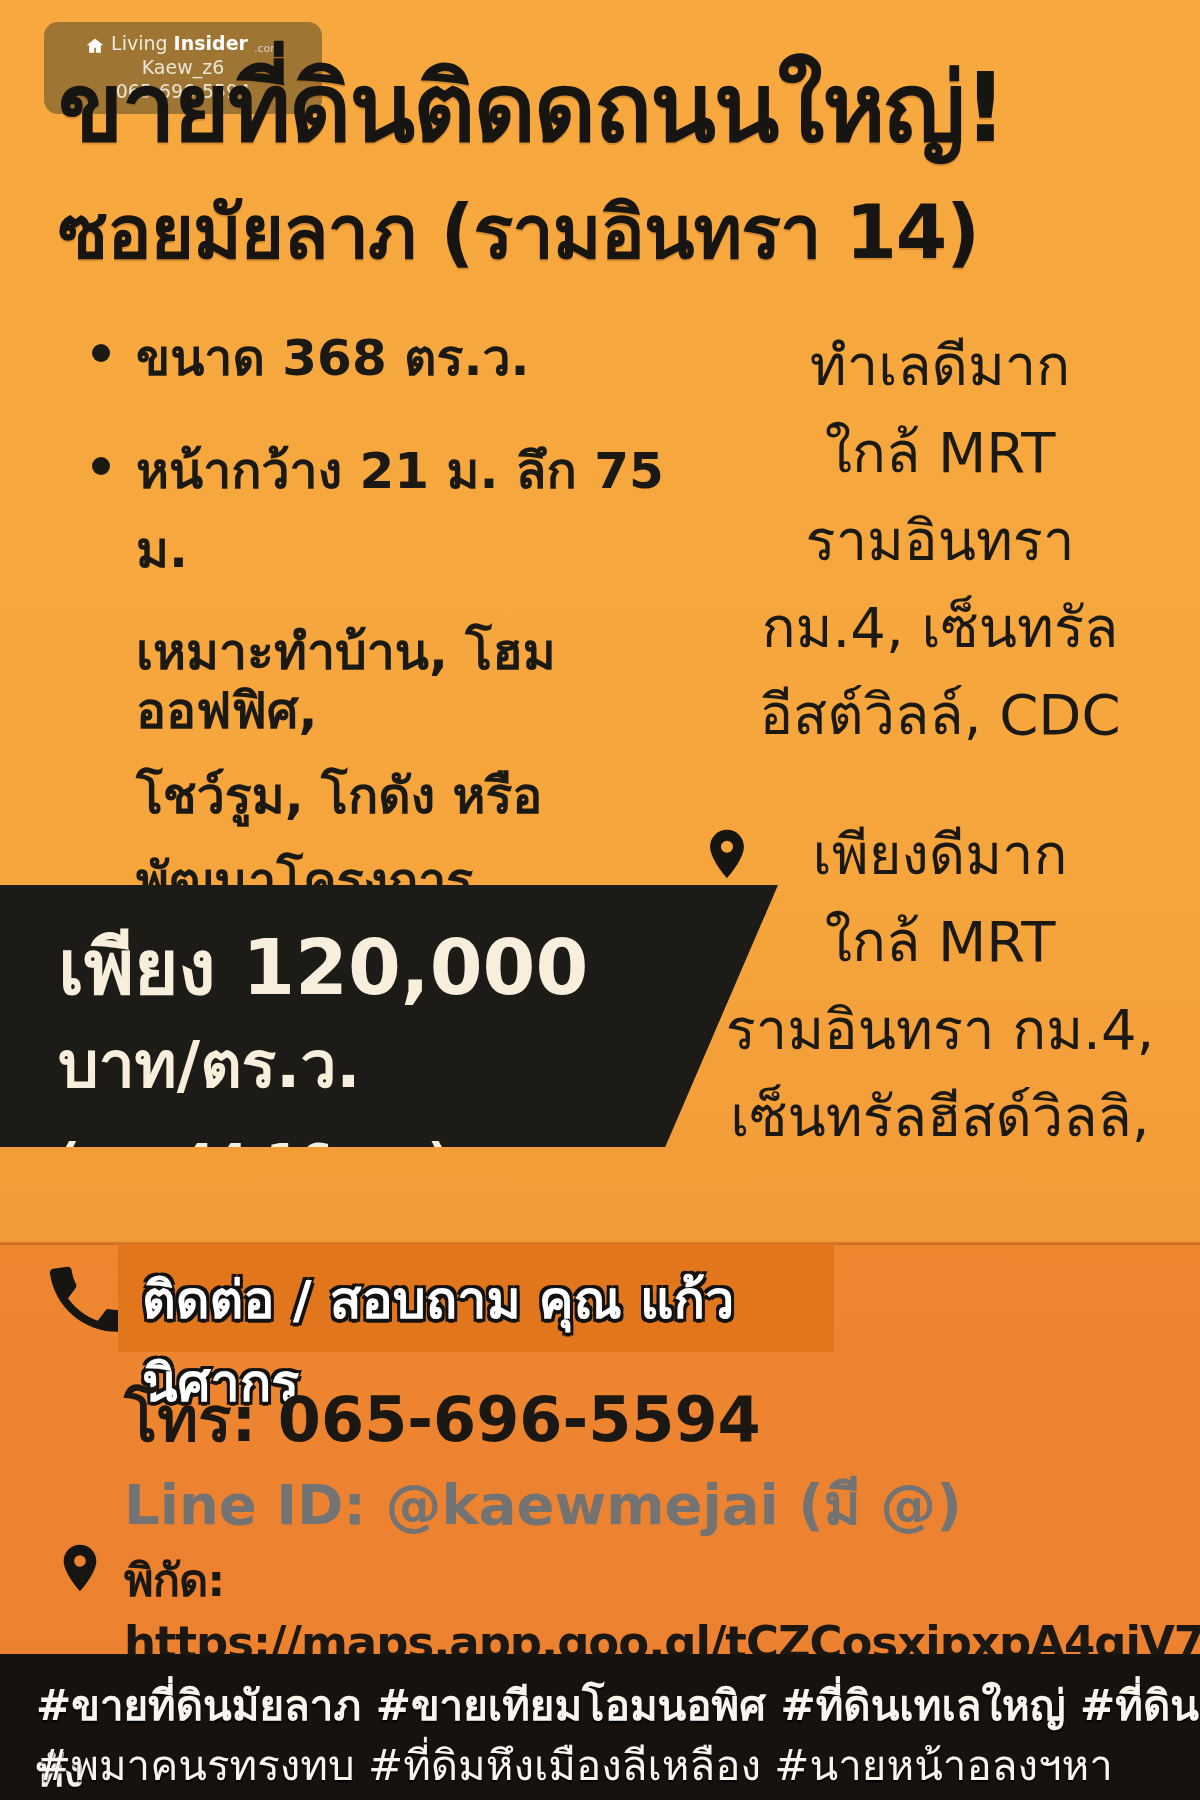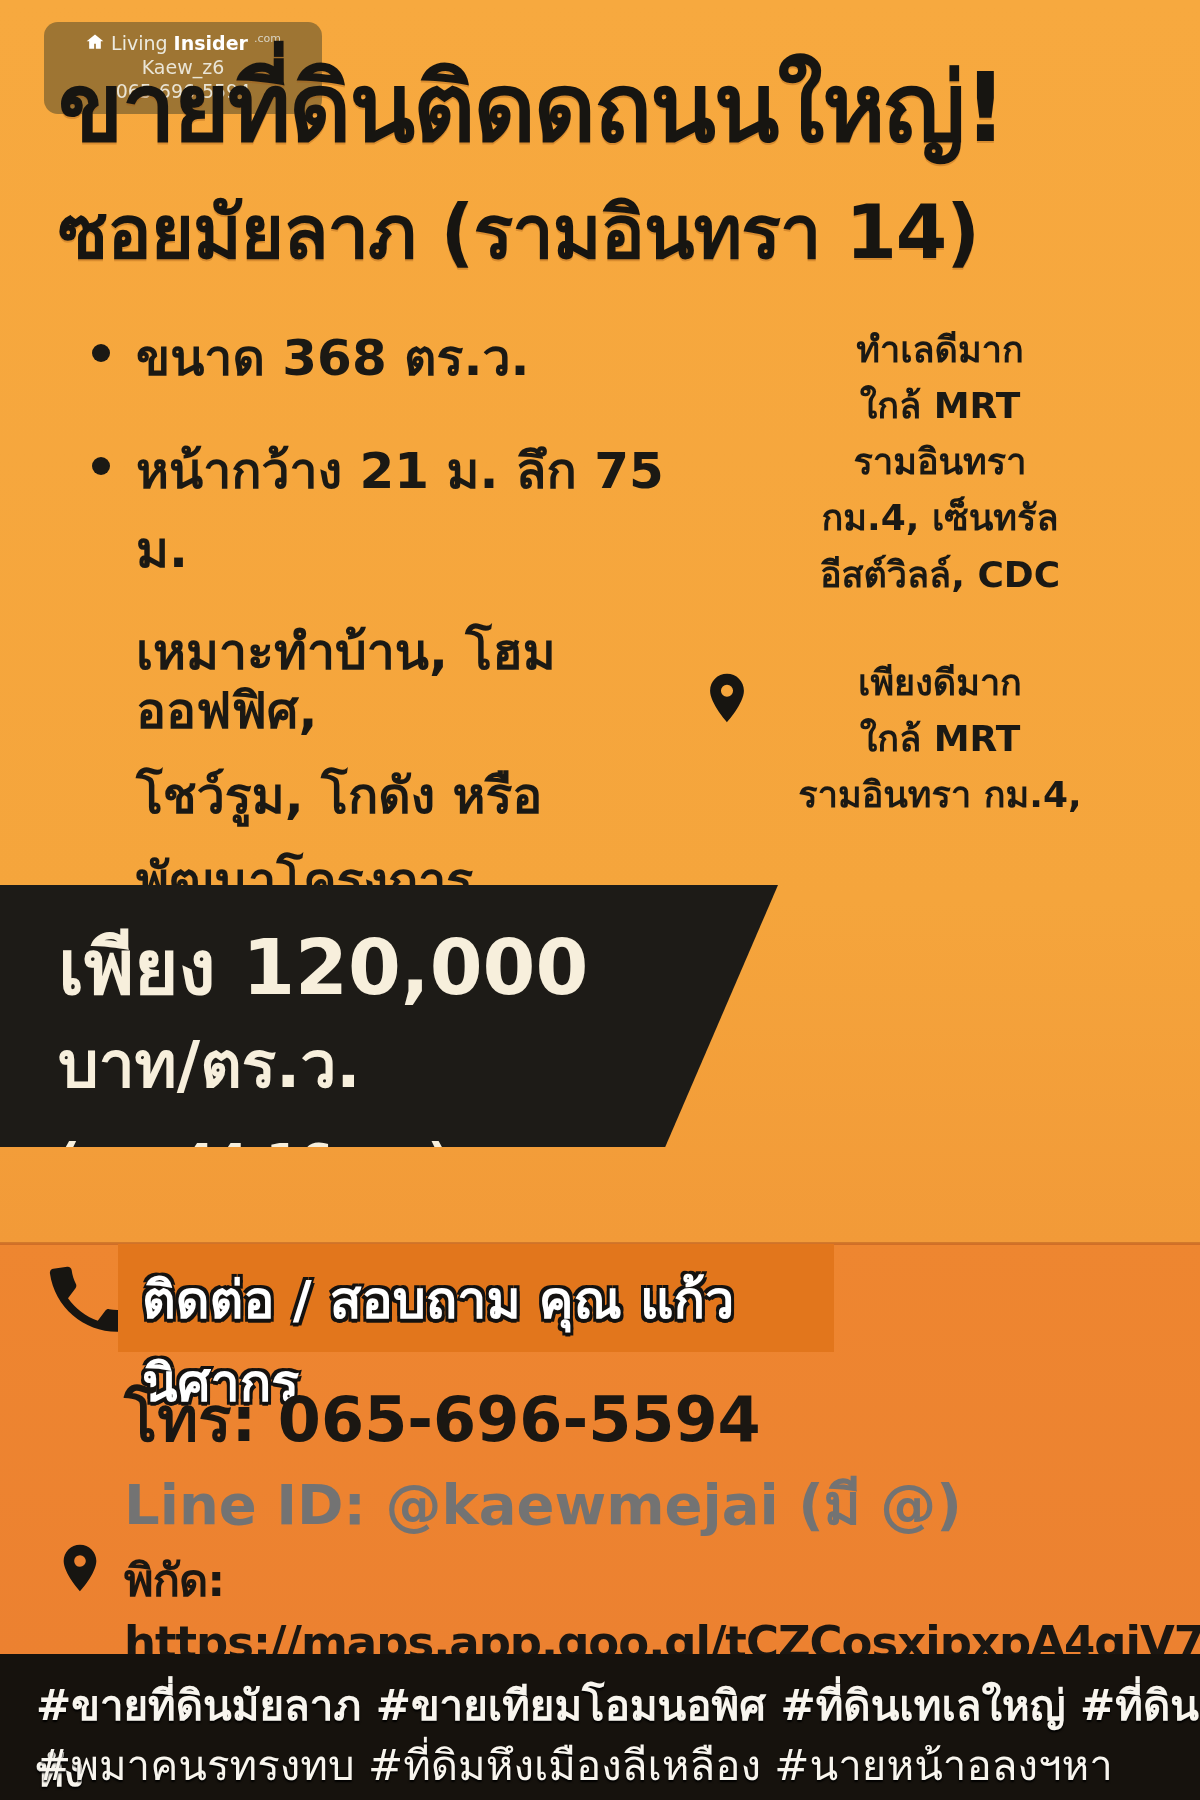--- a/index.html
+++ b/index.html
@@ -8,21 +8,21 @@
     font-family:"DejaVu Sans","Liberation Sans",sans-serif;
     background:linear-gradient(180deg,#f7a93f 0px,#f5a53c 900px,#f29a38 1242px,#ee8630 1244px,#ec8130 1654px,#ec8130 1800px);
   }
   .seam{position:absolute;left:0;top:1242px;width:1200px;height:3px;background:rgba(120,40,10,.25);}
   
   .wm{
     position:absolute;left:44px;top:22px;width:278px;height:92px;
     background:rgba(104,86,44,.62);border-radius:14px;color:#f3efe6;
     display:flex;flex-direction:column;align-items:center;justify-content:center;line-height:1.25;
   }
-  .wm-row{display:flex;align-items:flex-start;gap:6px;font-size:19px;}
+  .wm-row{display:flex;align-items:flex-end;gap:6px;font-size:19px;}
   .wm-living{font-weight:400;color:#eceadf;}
   .wm-insider{font-weight:700;color:#ffffff;}
   .wm-tld{font-size:11px;color:#d9d4c4;}
   .wm-user,.wm-phone{font-size:19px;color:#eae5d6;}
   .wm-house{width:20px;height:20px;}
   
   .h1{
     position:absolute;left:58px;top:58px;width:1100px;
     font-size:96px;font-weight:800;color:#171511;letter-spacing:-2px;line-height:1.05;
     text-shadow:0 2px 0 rgba(160,90,20,.35);
@@ -32,21 +32,21 @@
     font-size:74px;font-weight:800;color:#171511;letter-spacing:-1px;line-height:1.1;
     text-shadow:0 2px 0 rgba(160,90,20,.35);
   }
   
   .details{position:absolute;left:92px;top:318px;width:600px;color:#1b1914;}
   .bullet{display:flex;gap:26px;font-size:50px;font-weight:700;margin-bottom:34px;align-items:flex-start;}
   .dot{width:18px;height:18px;border-radius:50%;background:#1b1914;margin-top:26px;flex:0 0 auto;}
   .cont{font-size:50px;font-weight:700;margin:0 0 26px 44px;line-height:1.18;}
   
   .loc{position:absolute;left:690px;top:322px;width:500px;text-align:center;color:#1b1914;}
-  .loc-line{font-size:36px;font-weight:700;line-height:1.56;}
+  .loc-line{font-size:56px;font-weight:400;line-height:1.56;}
   .loc2{margin-top:52px;position:relative;}
   .loc2 .pin-abs{position:absolute;left:8px;top:6px;width:58px;height:74px;}
   
   .price-box{
     position:absolute;left:0;top:885px;width:778px;height:262px;
     background:#1d1b17;clip-path:polygon(0 0,100% 0,85.5% 100%,0 100%);
     color:#f7efdc;padding:0;
   }
   .price-l1{position:absolute;left:58px;top:22px;font-size:76px;font-weight:800;letter-spacing:0;}
   .price-l2{position:absolute;left:58px;top:128px;font-size:64px;font-weight:800;}
@@ -115,20 +115,21 @@
     <div class="loc-line">กม.4, เซ็นทรัล</div>
     <div class="loc-line">อีสต์วิลล์, CDC</div>
   </div>
   <div class="loc2">
     <svg class="pin-abs" viewBox="0 0 24 24">
       <path d="M12 2C8.1 2 5 5.1 5 9c0 5.2 7 13 7 13s7-7.8 7-13c0-3.9-3.1-7-7-7zm0 9.5A2.5 2.5 0 1 1 12 6.5a2.5 2.5 0 0 1 0 5z" fill="#171511"></path>
     </svg>
     <div class="loc-line">เพียงดีมาก</div>
     <div class="loc-line">ใกล้ MRT</div>
     <div class="loc-line">รามอินทรา กม.4,</div>
+    <div class="loc-line">เซ็นทรัลฮีสด์วิลลิ,</div>
   </div>
 </div>
 
 <div class="price-box">
   <div class="price-l1">เพียง 120,000</div>
   <div class="price-l2">บาท/ตร.ว.</div>
   <div class="price-l3">(รวม 44.16 ลบ.)</div>
 </div>
 
 <svg class="phone-ic" viewBox="0 0 24 24">

